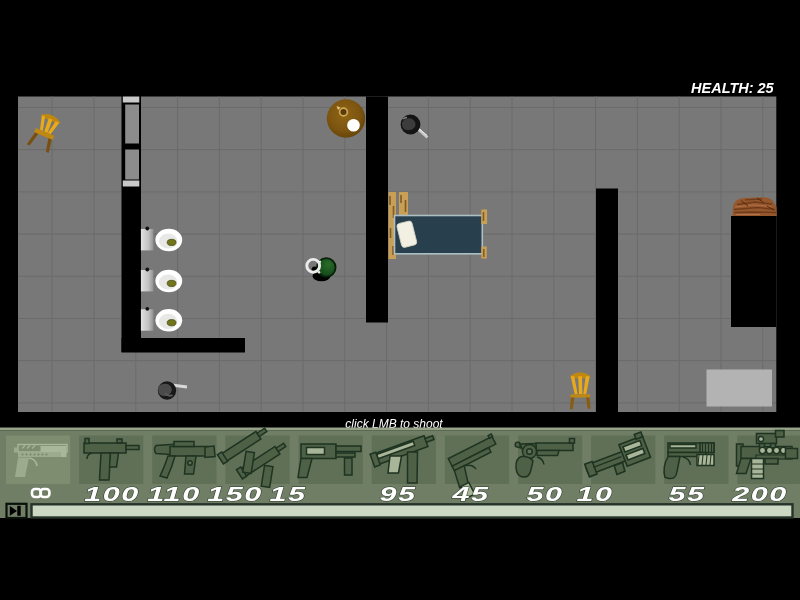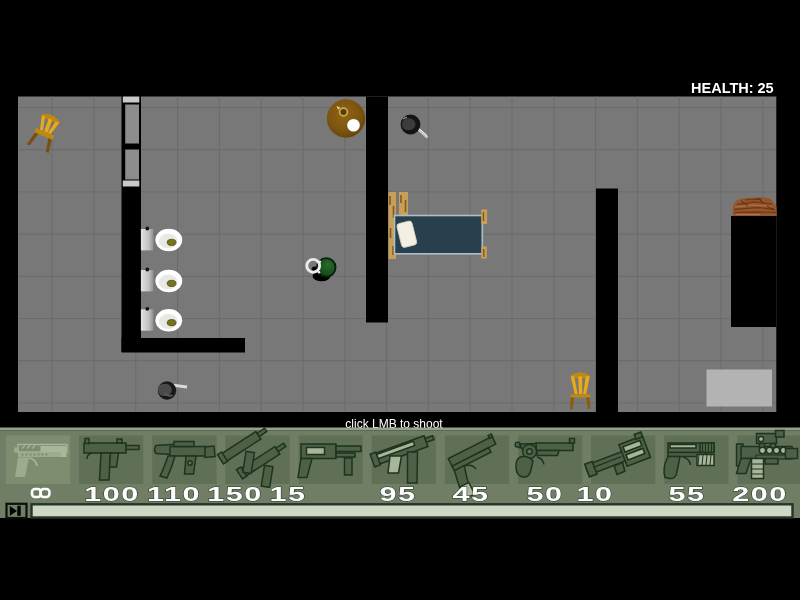--- a/index.html
+++ b/index.html
@@ -1,16 +1,16 @@
 <!DOCTYPE html>
 <html><head>
 <meta charset="utf-8">
 <style>
   html,body{margin:0;padding:0;background:#000;}
-  .stage{position:relative;width:800px;height:600px;background:#000;overflow:hidden;}
+  .stage{position:relative;width:800px;height:600px;background:#000;overflow:hidden;font-style:italic;}
   svg{position:absolute;top:0;left:0;display:block;}
   text{font-family:"Liberation Sans",sans-serif;}
 </style>
 </head>
 <body>
 <div class="stage">
 <svg width="800" height="600" viewBox="0 0 800 600" style="will-change:transform">
 <defs>
   <radialGradient id="tableg" cx="45%" cy="40%" r="68%">
     <stop offset="0%" stop-color="#8f6414"></stop>

